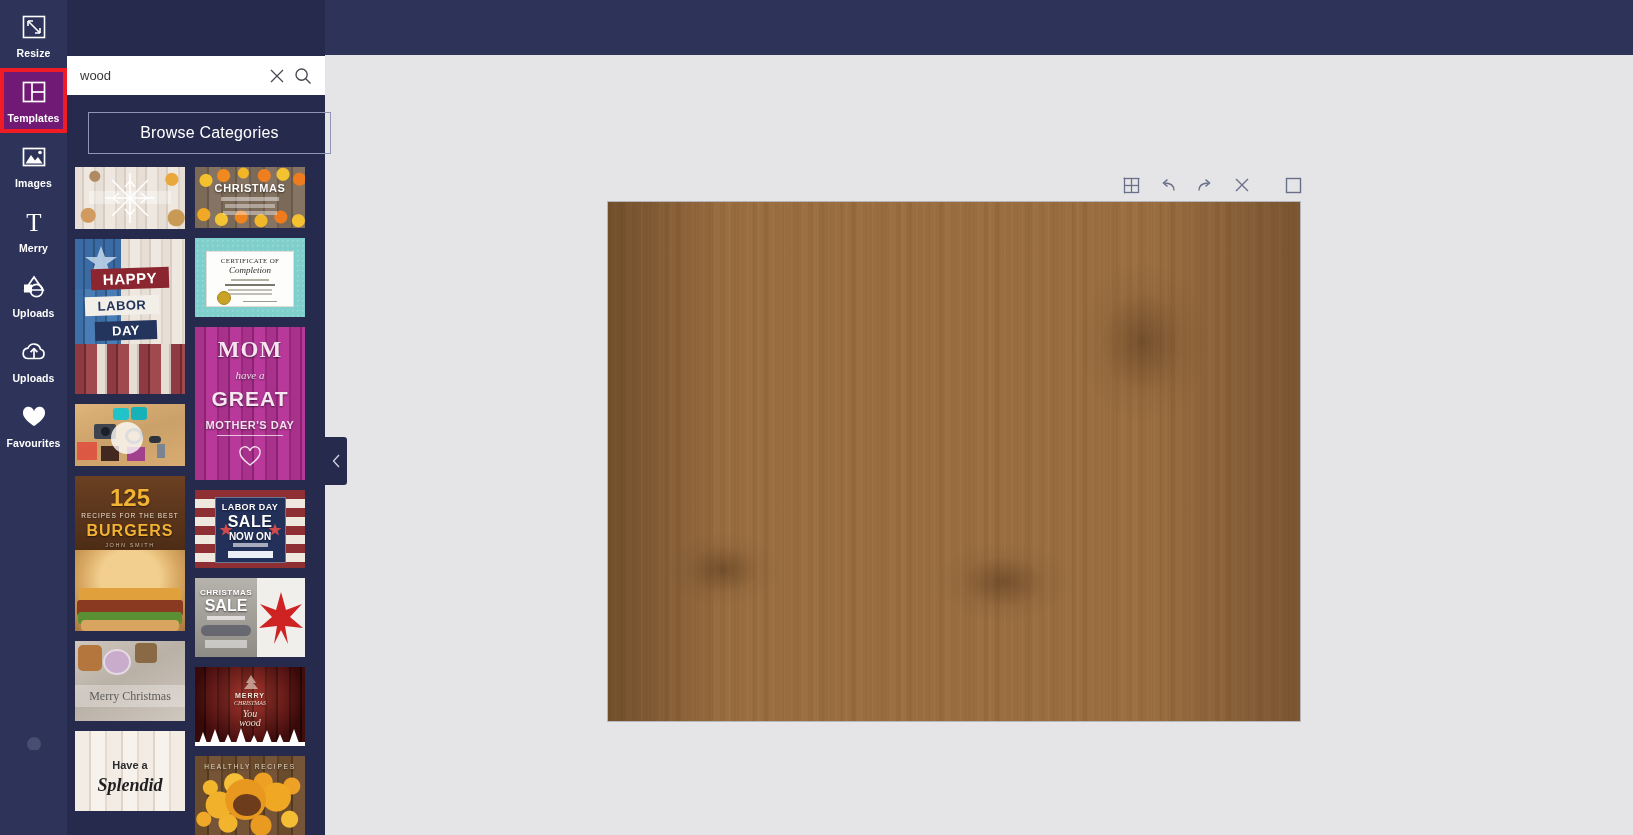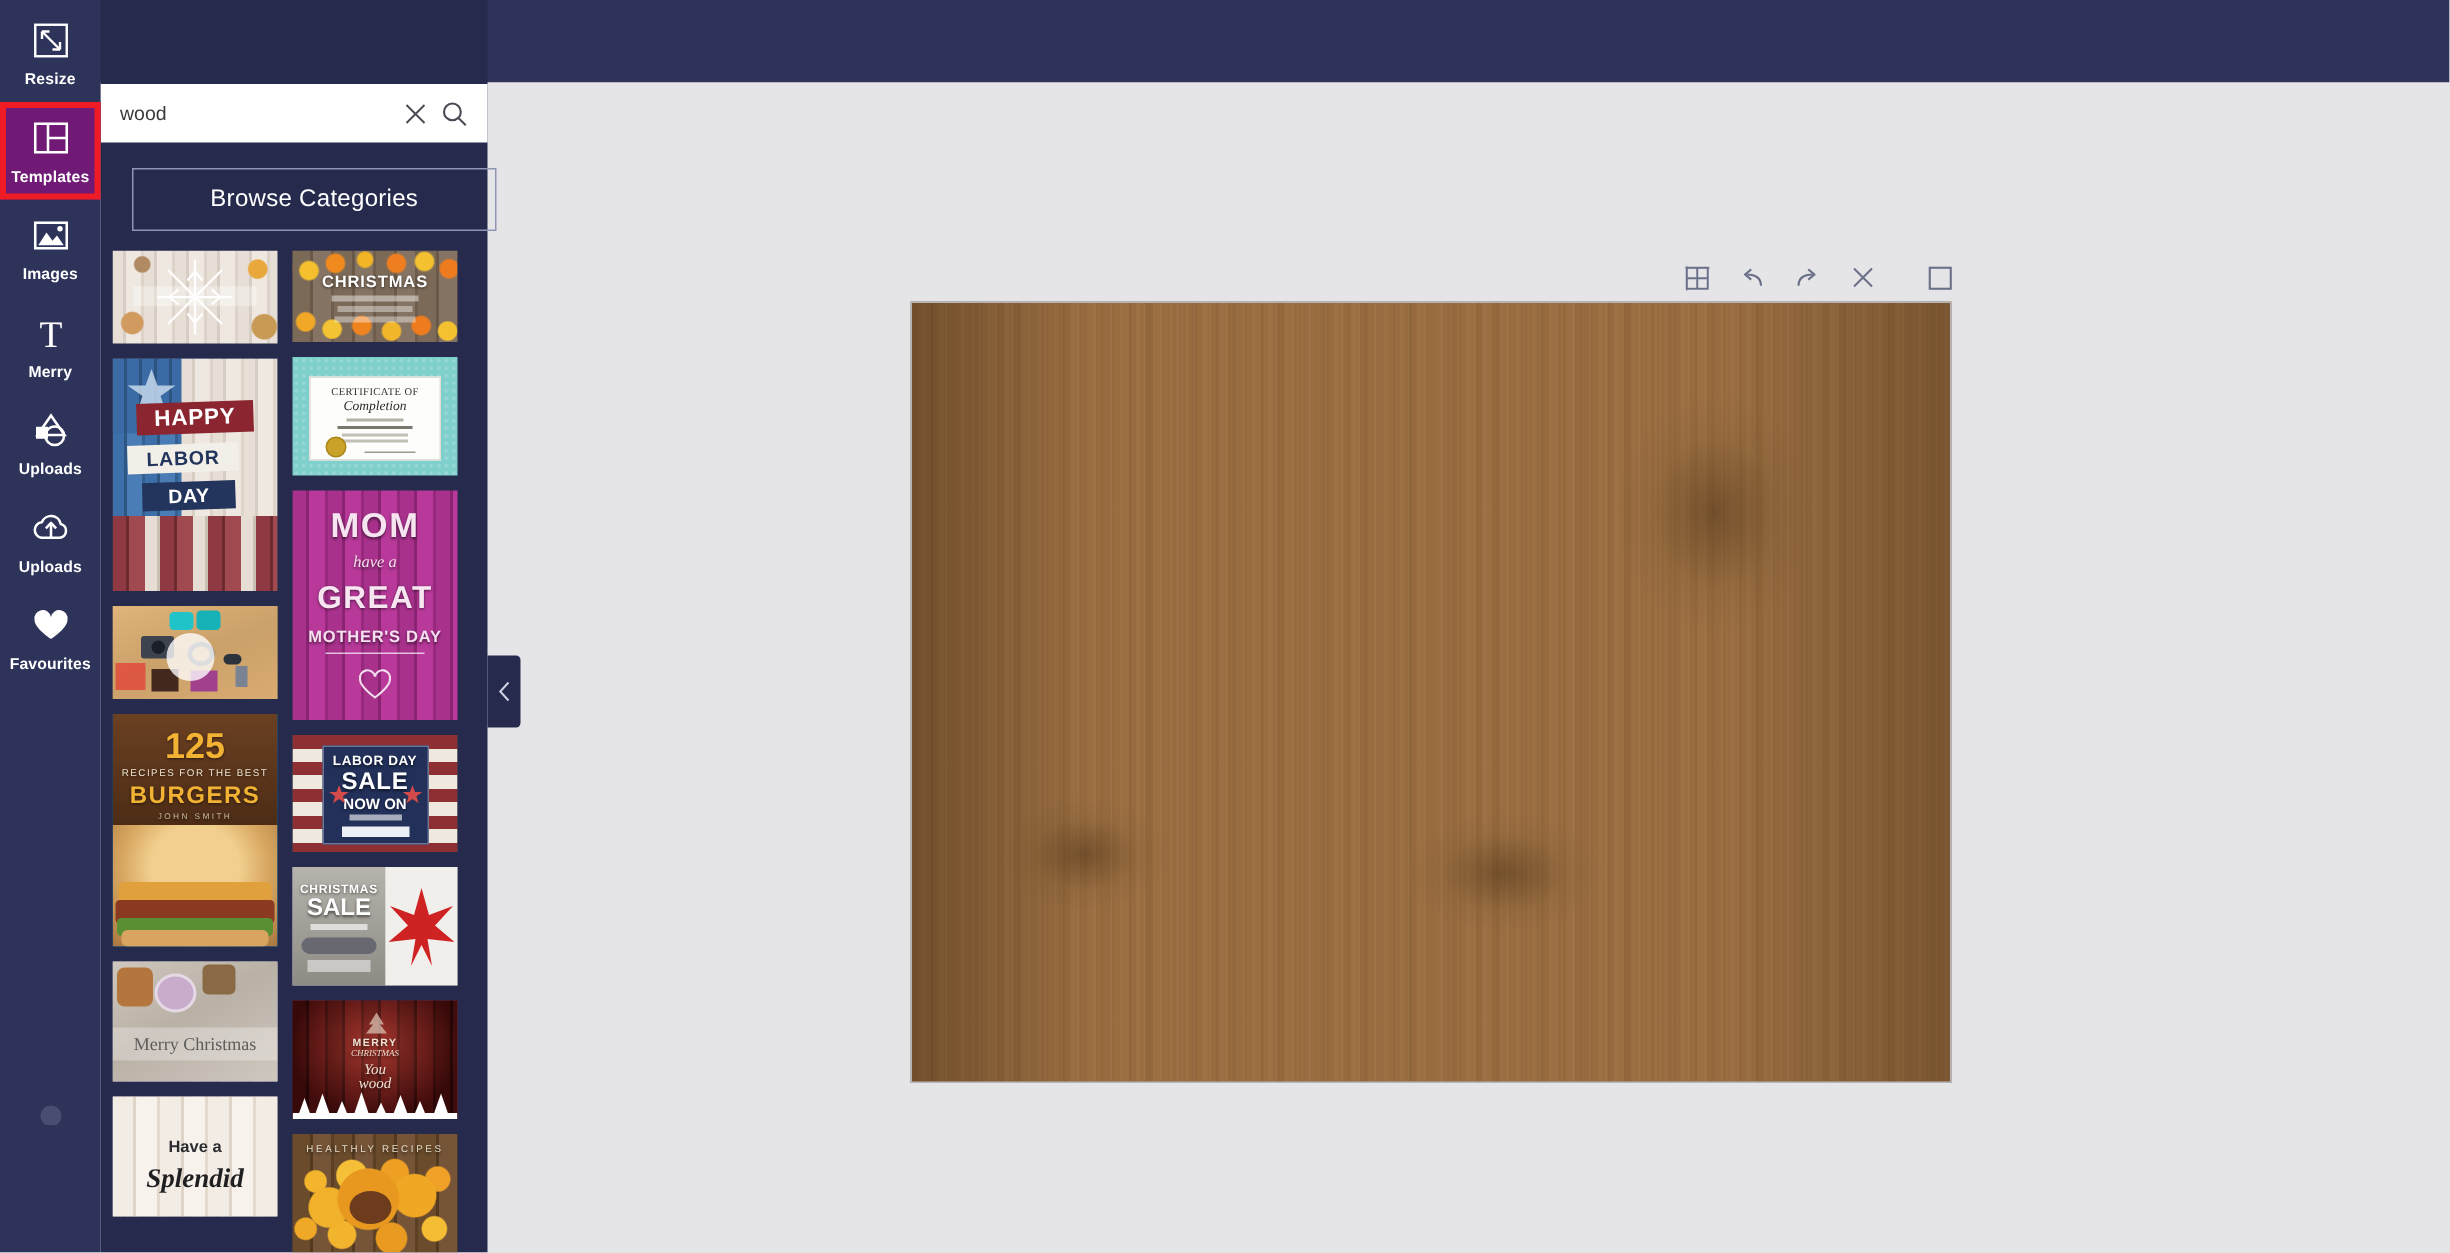--- a/index.html
+++ b/index.html
@@ -441,21 +441,21 @@
           <div class="t-cap" style="top:27px;font-size:9px;color:#2b2b28;font-family:'Liberation Serif',serif;font-style:italic;text-shadow:none;">Completion</div>
           <div style="position:absolute;left:36px;top:41px;width:38px;height:2px;background:#b3b0a6;"></div>
           <div style="position:absolute;left:30px;top:46px;width:50px;height:2px;background:#7a776e;"></div>
           <div style="position:absolute;left:33px;top:51px;width:44px;height:2px;background:#c2bfb5;"></div>
           <div style="position:absolute;left:33px;top:55px;width:44px;height:2px;background:#c2bfb5;"></div>
           <div style="position:absolute;left:22px;top:53px;width:14px;height:14px;border-radius:50%;background:#c9a227;border:1px solid #a8861b;"></div>
           <div style="position:absolute;left:48px;top:63px;width:34px;height:1px;background:#9c998f;"></div>
         </div>
 
         <div class="thumb wood-pink" style="height:155px;">
-          <div class="t-cap" style="top:10px;font-size:23px;font-weight:bold;letter-spacing:1px;color:#f6e4f0;">MOM</div>
+          <div class="t-cap" style="top:10px;font-size:23px;font-weight:bold;letter-spacing:1px;color:#f6e4f0;font-family:Liberation Serif, serif;">MOM</div>
           <div class="t-cap" style="top:42px;font-size:11px;font-family:'Liberation Serif',serif;font-style:italic;color:#f4dcec;">have a</div>
           <div class="t-cap" style="top:60px;font-size:21px;font-weight:bold;letter-spacing:1px;color:#f7e6f2;">GREAT</div>
           <div class="t-cap" style="top:92px;font-size:11px;font-weight:bold;letter-spacing:.5px;color:#f5e0ef;">MOTHER'S DAY</div>
           <div style="position:absolute;left:22px;top:108px;width:66px;height:1px;background:rgba(255,255,255,.7);"></div>
           <svg style="position:absolute;left:43px;top:118px;" width="24" height="22" viewBox="0 0 24 22">
             <path d="M12 20 C12 20 2 13 2 7.8 A4.7 4.7 0 0 1 12 6 A4.7 4.7 0 0 1 22 7.8 C22 13 12 20 12 20 Z" fill="none" stroke="#f3dcec" stroke-width="1.4"></path>
           </svg>
         </div>
 
         <div class="thumb" style="height:80px;">

